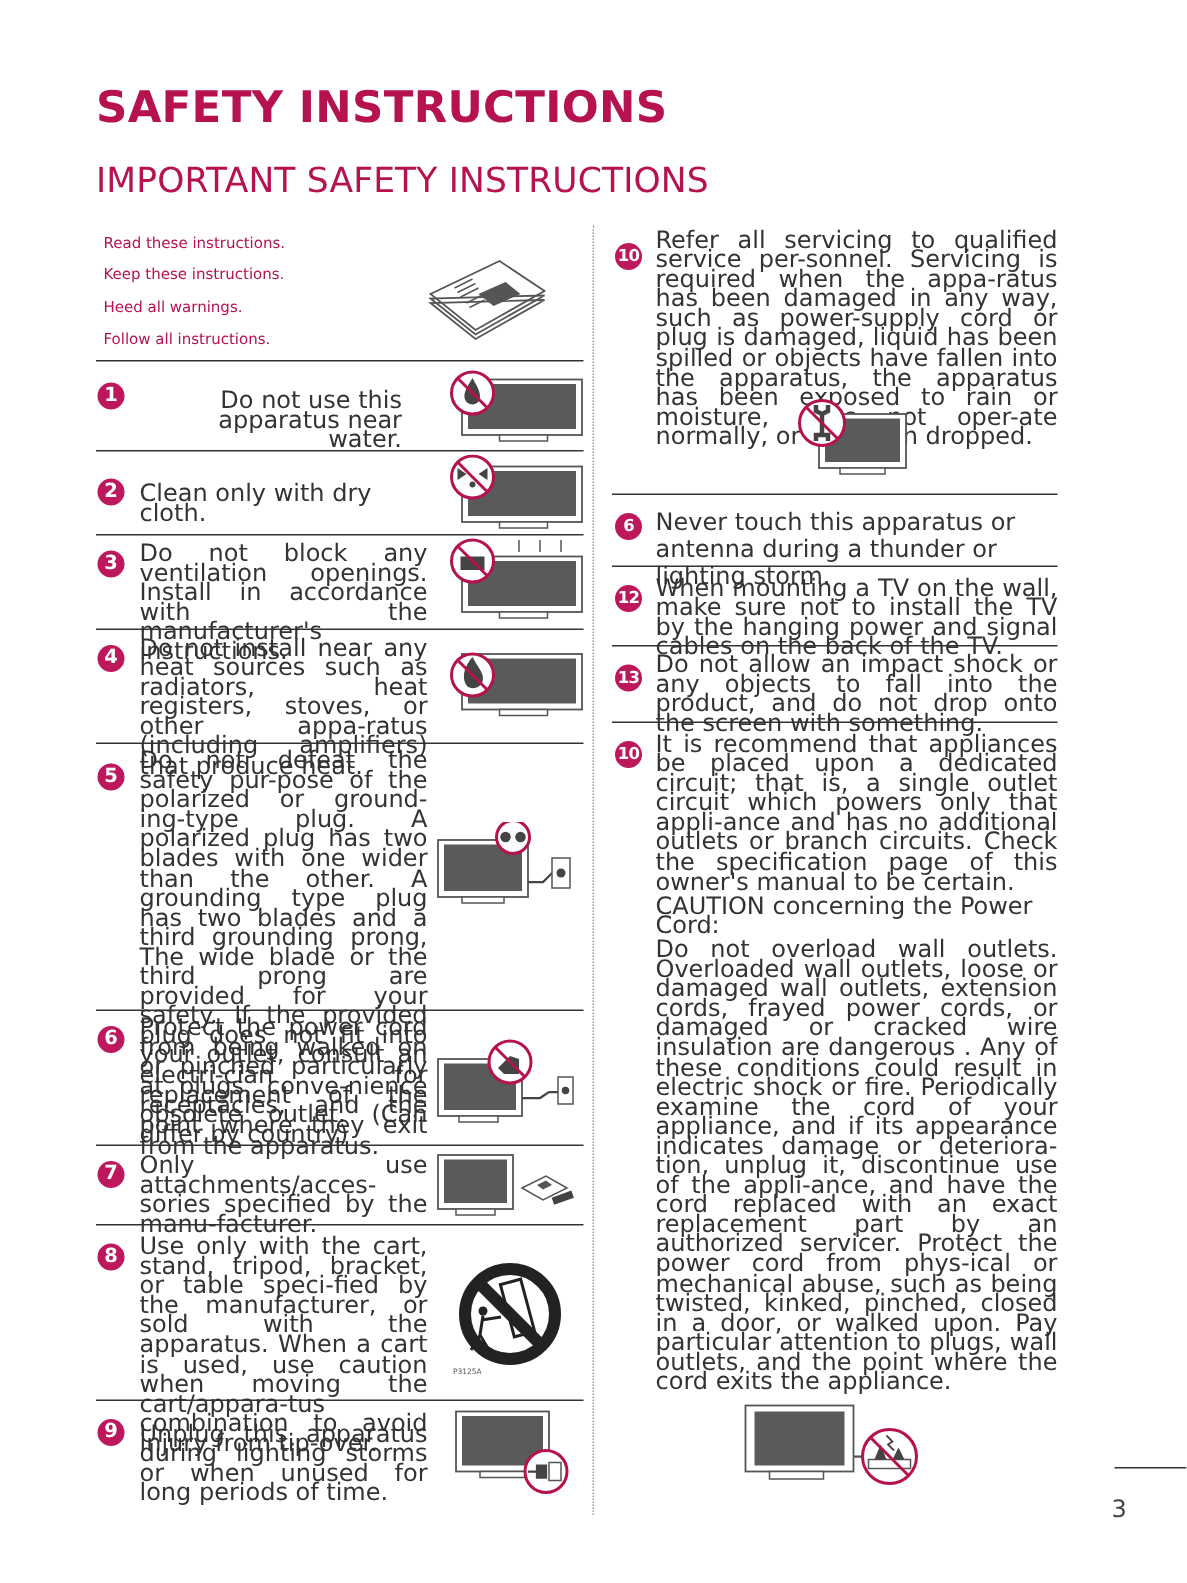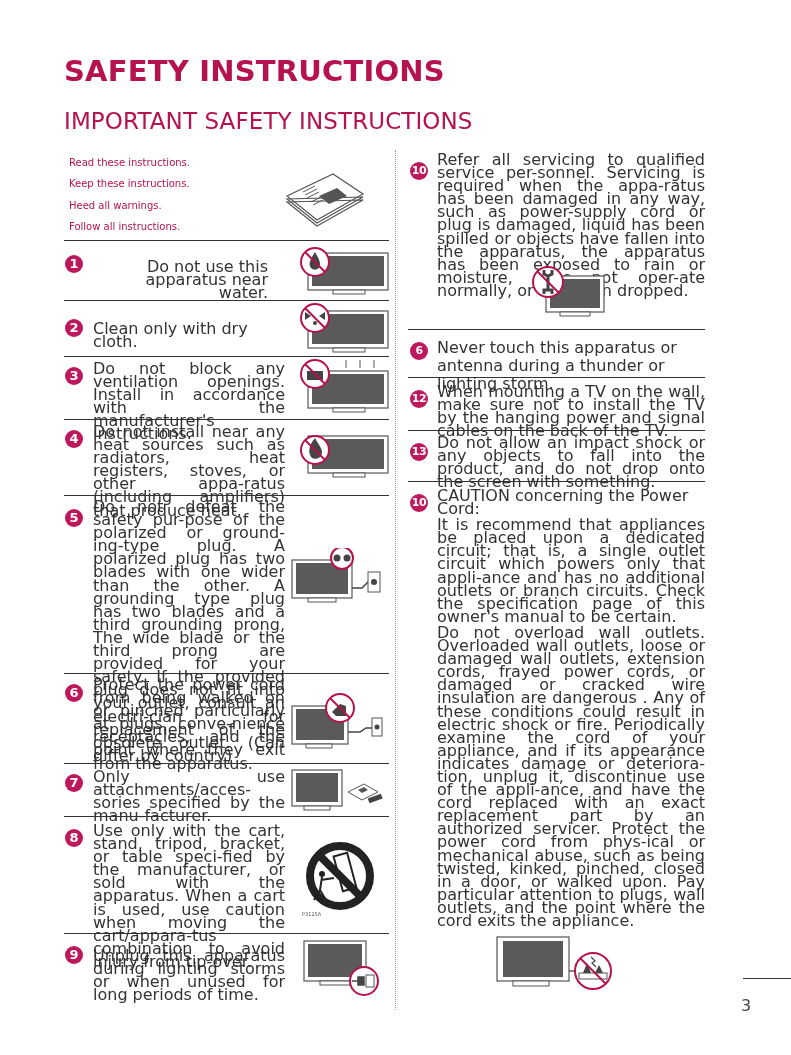--- a/index.html
+++ b/index.html
@@ -224,22 +224,22 @@
 
 <div class="badge two" style="left:410px;top:443px">13</div>
 <div class="item" style="left:437px;top:436px;width:268px">
   <p>Do not allow an impact shock or any objects to fall into the product, and do not drop onto the screen with something.</p>
 </div>
 
 <div class="hr" style="left:408px;top:481px;width:297px"></div>
 
 <div class="badge two" style="left:410px;top:494px">10</div>
 <div class="item" style="left:437px;top:489px;width:268px">
+  <p style="margin-bottom:3px">It is recommend that appliances be placed upon a dedicated circuit; that is, a single outlet circuit which powers only that appli-ance and has no additional outlets or branch circuits. Check the specification page of this owner's manual to be certain.</p>
   <p style="text-align:left;margin-bottom:3px">CAUTION concerning the Power Cord:</p>
-  <p style="margin-bottom:3px">It is recommend that appliances be placed upon a dedicated circuit; that is, a single outlet circuit which powers only that appli-ance and has no additional outlets or branch circuits. Check the specification page of this owner's manual to be certain.</p>
   <p style="margin-bottom:3px">Do not overload wall outlets. Overloaded wall outlets, loose or damaged wall outlets, extension cords, frayed power cords, or damaged or cracked wire insulation are dangerous . Any of these conditions could result in electric shock or fire. Periodically examine the cord of your appliance, and if its appearance indicates damage or deteriora-tion, unplug it, discontinue use of the appli-ance, and have the cord replaced with an exact replacement part by an authorized servicer. Protect the power cord from phys-ical or mechanical abuse, such as being twisted, kinked, pinched, closed in a door, or walked upon. Pay particular attention to plugs, wall outlets, and the point where the cord exits the appliance.</p>
 </div>
 <svg class="pic" style="left:495px;top:935px" width="120" height="58" viewBox="0 0 120 58">
   <rect x="2" y="2" width="72" height="44" fill="#fff" stroke="#555" stroke-width="1.2"></rect>
   <rect x="8" y="6" width="60" height="36" fill="#5a5a5a"></rect>
   <rect x="18" y="46" width="36" height="5" fill="#fff" stroke="#555"></rect>
   <line x1="74" y1="36" x2="84" y2="36" stroke="#555" stroke-width="1.5"></line>
   <circle cx="98" cy="36" r="18" fill="#fff" stroke="#b5124f" stroke-width="2"></circle>
   <rect x="84" y="38" width="28" height="6" fill="#fff" stroke="#555"></rect>
   <polygon points="88,38 92,28 96,38" fill="#444"></polygon>

